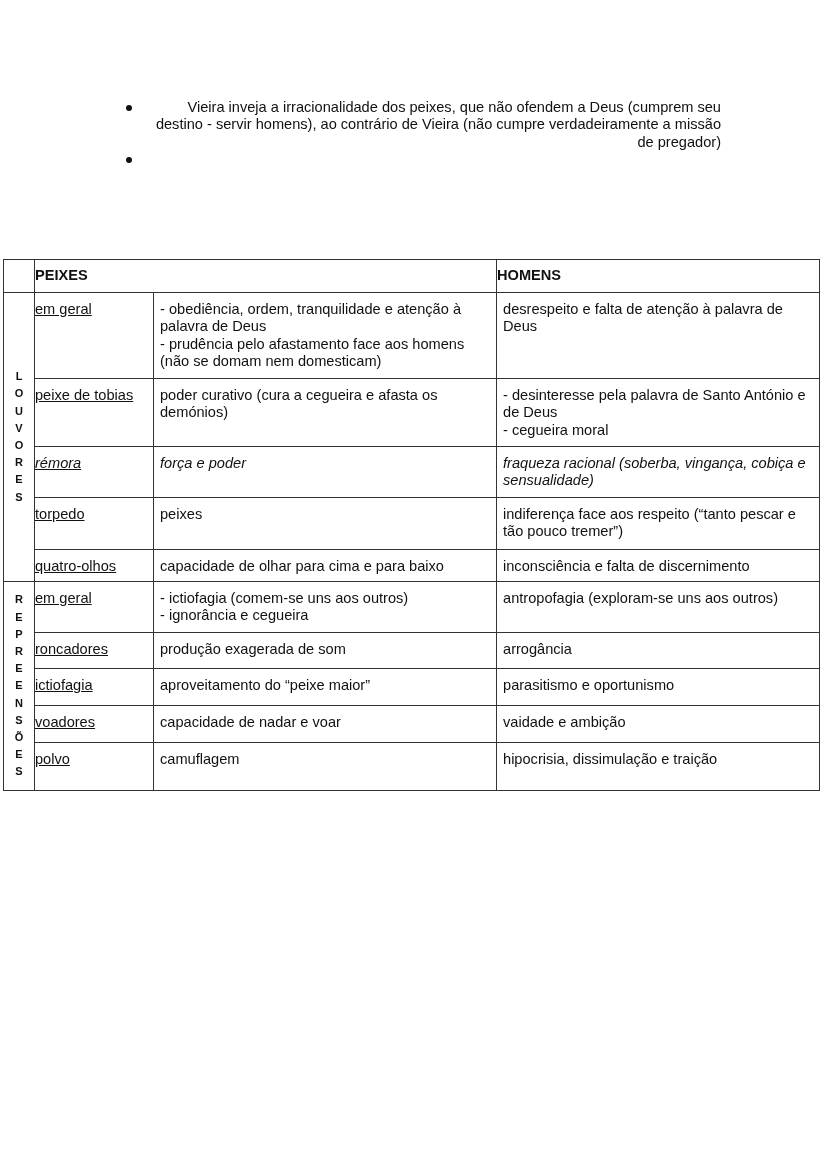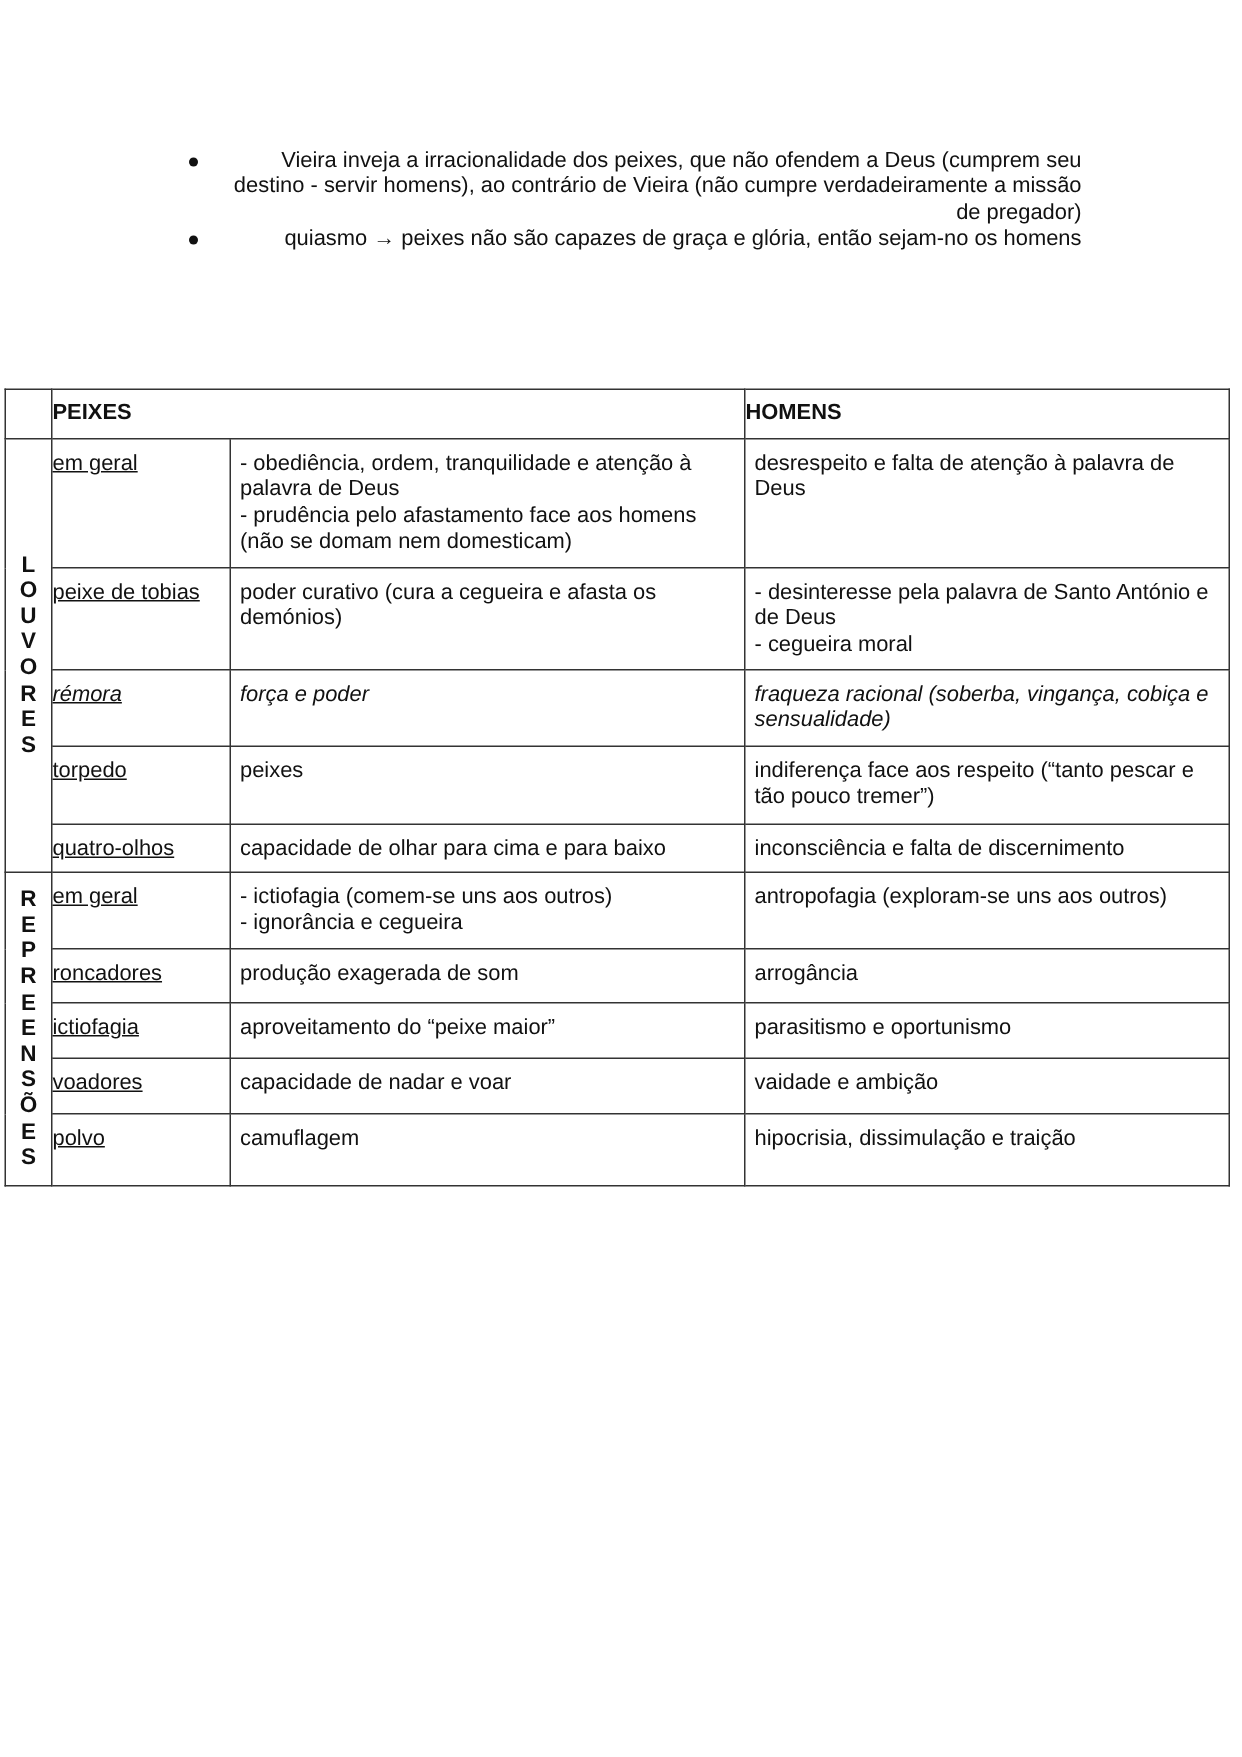--- a/index.html
+++ b/index.html
@@ -68,21 +68,21 @@
   td.group {
     text-align: center;
     vertical-align: middle !important;
     font-weight: bold;
   }
   td.group span.letters {
     display: inline-block;
     width: 14px;
     word-break: break-all;
     line-height: 17.2px;
-    font-size: 15px;
+    font-size: 11px;
   }
   td.label {
     padding-top: 8px !important;
   }
   td.label span {
     text-decoration: underline;
   }
   td.text {
     padding: 8px 6px 0 6px !important;
   }
@@ -101,21 +101,20 @@
 </head>
 <body>
 
 <ul class="bullets">
   <li>
     <span class="dot"></span>
     <span>Vieira inveja a irracionalidade dos peixes, que não ofendem a Deus (cumprem seu destino - servir homens), ao contrário de Vieira (não cumpre verdadeiramente a missão de pregador)</span>
   </li>
   <li>
     <span class="dot"></span>
-    <span>quiasmo → peixes não são capazes de graça e glória, então sejam-no os homens</span>
   </li>
 </ul>
 
 <table class="main">
   <colgroup>
     <col class="c-group">
     <col class="c-label">
     <col class="c-peixes">
     <col class="c-homens">
   </colgroup>

